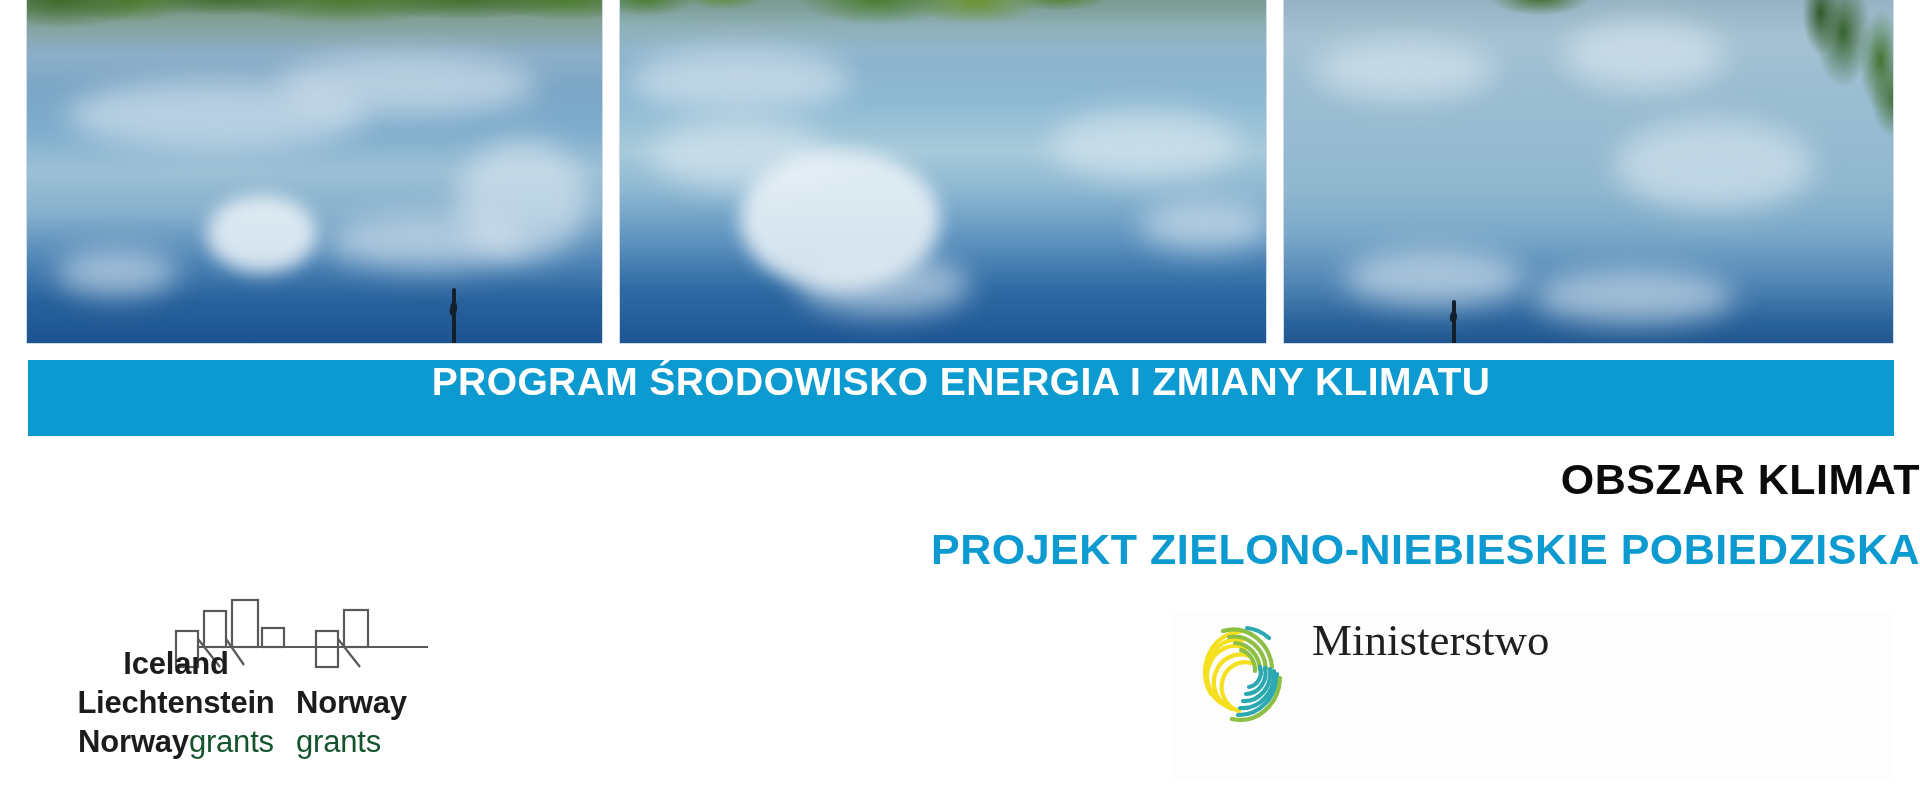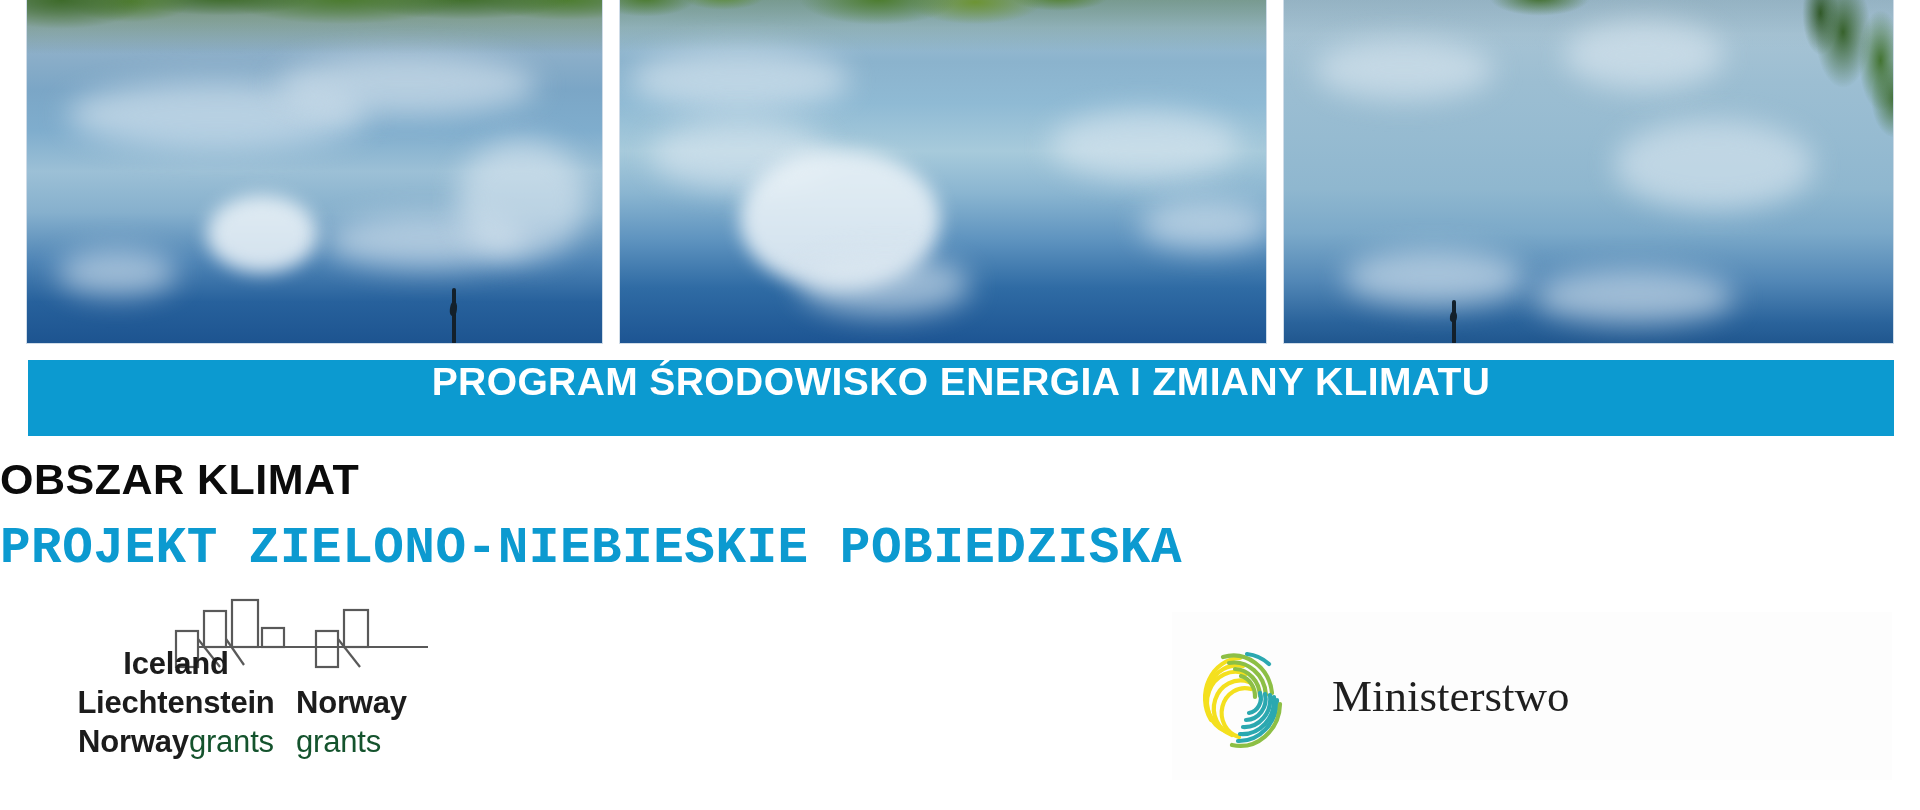--- a/index.html
+++ b/index.html
@@ -185,37 +185,36 @@
     letter-spacing: 0.4px;
     white-space: nowrap;
   }
 
   
   .heading-area {
     position: absolute;
     left: 0;
     top: 450px;
     width: 1920px;
-    text-align: left;
+    text-align: right;
   }
   .area-title {
     color: #0b0b0b;
     font-size: 43px;
     font-weight: bold;
     line-height: 58px;
     letter-spacing: 0.5px;
   }
   .project-title {
     color: #0c9ad0;
-    font-size: 51px;
+    font-size: 43px;
     font-weight: bold;
     line-height: 62px;
     letter-spacing: 0.5px;
     margin-top: 10px;
-    font-family: Liberation Mono, monospace;
   }
 
   
   .footer {
     position: absolute;
     left: 0;
     top: 590px;
     width: 1920px;
     height: 220px;
   }
@@ -263,22 +262,20 @@
 
   
   .ministry-logo {
     position: absolute;
     left: 1172px;
     top: 22px;
     width: 720px;
     height: 168px;
     background: #fdfdfd;
     display: flex;
-    align-items: center;
-    gap: 20px;
   }
   .ministry-mark {
     width: 96px;
     height: 116px;
     margin-left: 22px;
     margin-right: 22px;
     flex: none;
   }
   .ministry-words {
     font-family: "Liberation Serif", serif;

